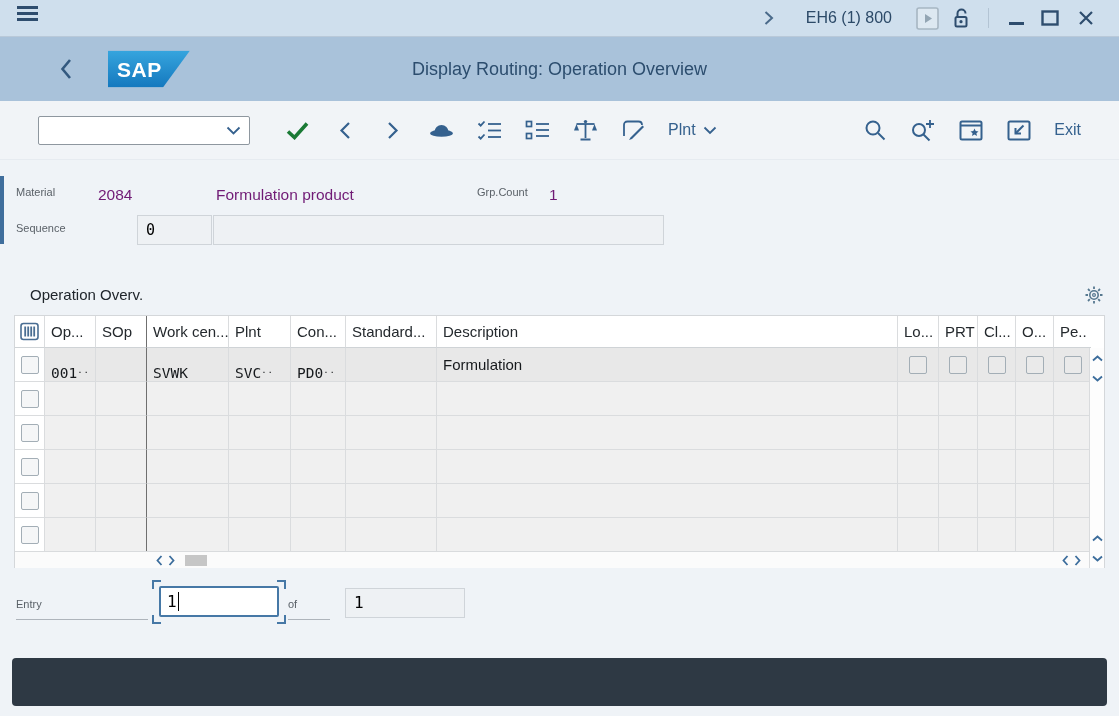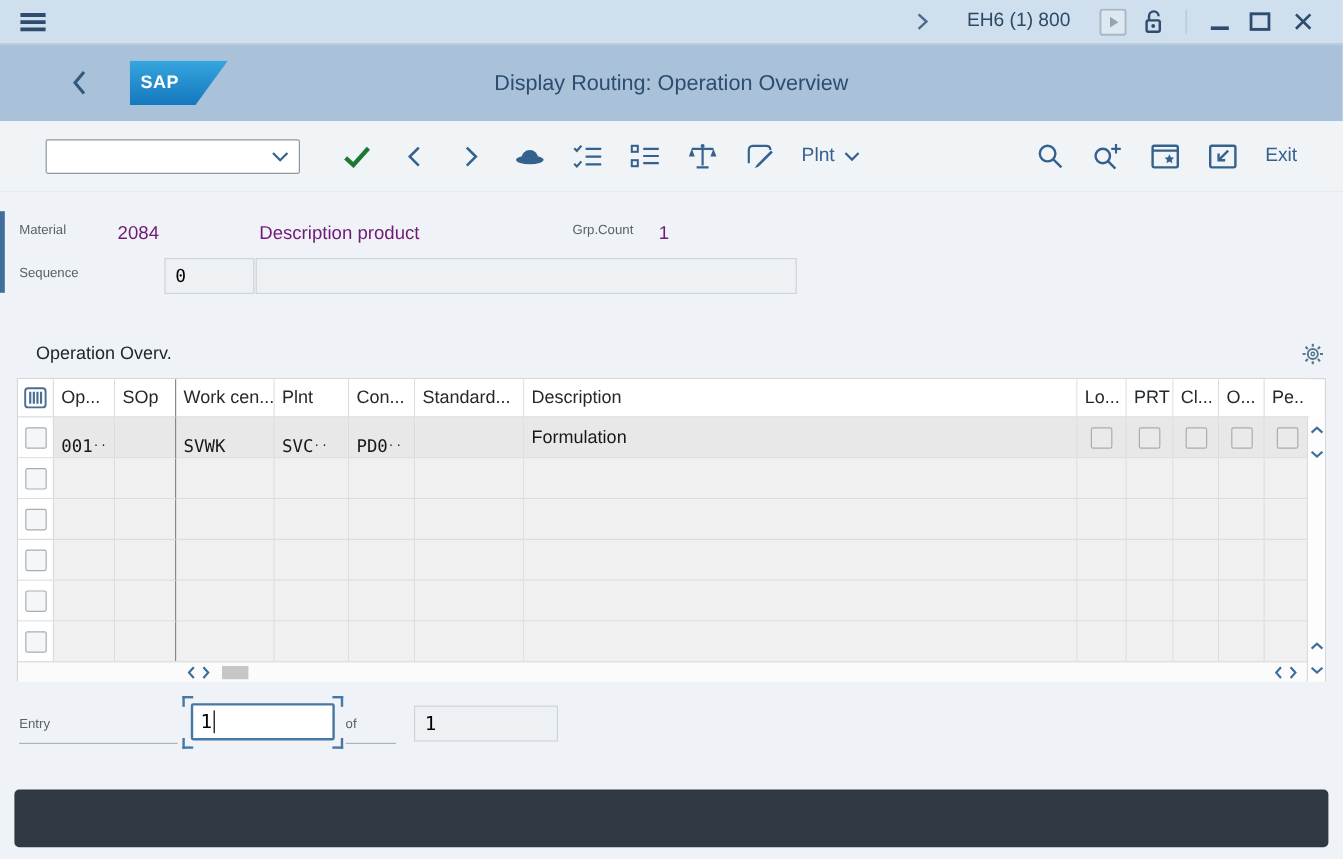--- a/index.html
+++ b/index.html
@@ -2,34 +2,34 @@
 <html><head>
 <meta charset="utf-8">
 <style>
   * { margin:0; padding:0; box-sizing:border-box; }
   html,body { width:1119px; height:716px; }
   body { font-family:"Liberation Sans", sans-serif; background:#eff3f7; overflow:hidden; }
   #app { position:relative; width:1119px; height:716px; background:#eff3f7; }
 
   
   .titlebar { position:absolute; left:0; top:0; width:1119px; height:37px; background:#cfdfed;
-              border-bottom:1px solid #b9c9d9; display:flex; align-items:center; padding:0 20px 0 14px; }
+              border-bottom:1px solid #b9c9d9; display:flex; padding:0 20px 0 14px; }
   .titlebar .spacer { flex:1; }
   .tb-right { display:flex; align-items:center; gap:0; }
   .sysid { font-size:16px; color:#2c4a68; margin:0 22px 0 24px; }
   .tb-btn { display:flex; align-items:center; justify-content:center; width:26px; height:26px; cursor:default; }
   .tb-sep { width:1px; height:20px; background:#b3c4d4; margin:0 14px; }
 
   
   .appheader { position:absolute; left:0; top:37px; width:1119px; height:64px; background:#a9c2da; }
   .back-btn { position:absolute; left:52px; top:18px; width:28px; height:28px; display:flex; align-items:center; justify-content:center; }
   .saplogo { position:absolute; left:108px; top:50%; transform:translateY(-50%); width:82px; height:37px;
              background:linear-gradient(180deg,#36a5de,#1478be);
              clip-path:polygon(0 0,100% 0,67% 100%,0 100%);
-             color:#fff; font-weight:bold; font-size:15px; letter-spacing:.5px;
+             color:#fff; font-weight:bold; font-size:21px; letter-spacing:.5px;
              display:flex; align-items:center; padding-left:9px; }
   .apptitle { position:absolute; left:0; top:0; width:100%; height:100%; display:flex; align-items:center; justify-content:center;
               font-size:18px; color:#2c4d6e; }
 
   
   .toolbar { position:absolute; left:0; top:101px; width:1119px; height:59px; background:#f1f4f7;
              border-bottom:1px solid #e6ebf0; display:flex; align-items:center; padding:0 38px; }
   .combo { width:212px; height:29px; background:#fff; border:1px solid #8e979f; border-radius:2px;
            display:flex; align-items:center; justify-content:flex-end; padding-right:8px; margin-right:14px; }
   .icon-btn { width:30px; height:30px; display:flex; align-items:center; justify-content:center; margin-left:18px; cursor:default; }
@@ -307,21 +307,21 @@
       <div class="exit-btn">
         <span>Exit</span>
       </div>
     </div>
   </div>
 
   <div class="bluebar"></div>
   <div>
     <span class="lbl" style="position:absolute; left:16px; top:186px;">Material</span>
     <span class="val" style="position:absolute; left:98px; top:186px;">2084</span>
-    <span class="val" style="position:absolute; left:216px; top:186px;">Description product</span>
+    <span class="val" style="position:absolute; left:216px; top:186px;">Formulation product</span>
     <span class="lbl" style="position:absolute; left:477px; top:186px;">Grp.Count</span>
     <span class="val" style="position:absolute; left:549px; top:186px;">1</span>
   </div>
   <span class="lbl" style="position:absolute; left:16px; top:222px;">Sequence</span>
   <div class="fld" style="left:137px; top:215px; width:75px;">
     <span>0</span>
   </div>
   <div class="fld" style="left:213px; top:215px; width:451px;">
     <span></span>
   </div>

